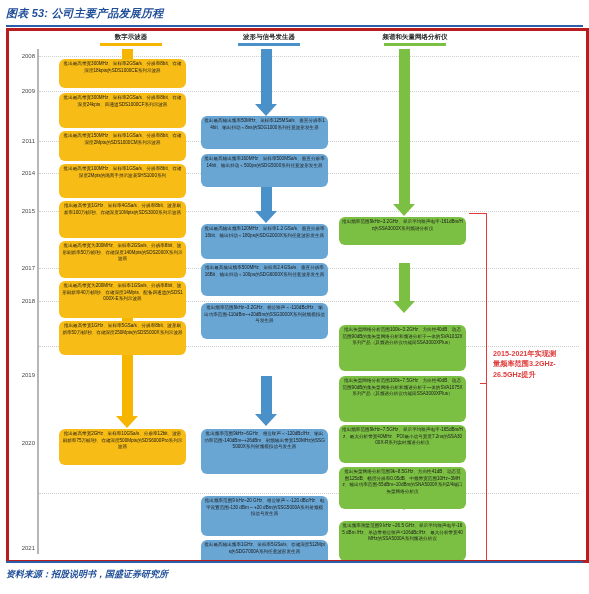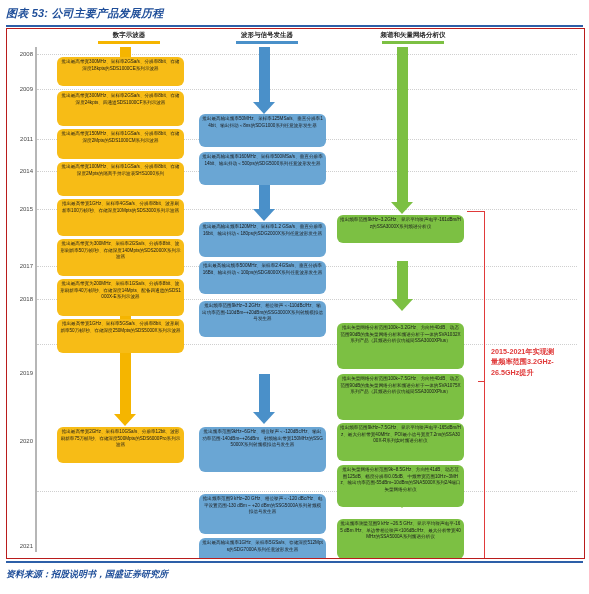--- a/index.html
+++ b/index.html
@@ -36,21 +36,21 @@
     background: #2d5fa8;
   }
 
   
   #chart-frame {
     position: absolute;
     left: 6px;
     top: 28px;
     width: 577px;
     height: 529px;
-    border: 1px solid #b91c1c;
+    border: 3px solid #b91c1c;
     background: #fff;
     overflow: hidden;
   }
 
   
   .col-head {
     position: absolute;
     text-align: center;
     font-size: 6.5px;
     font-weight: bold;

